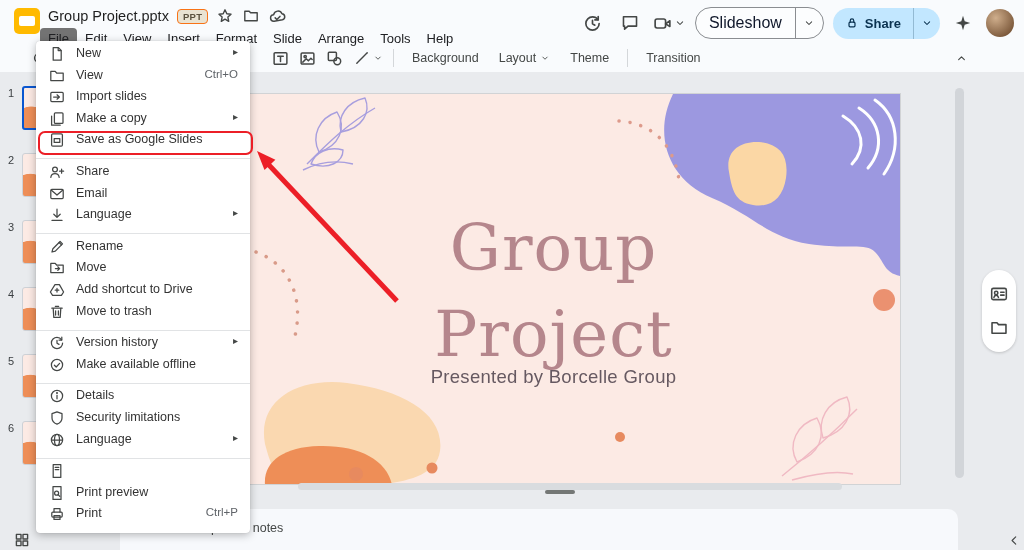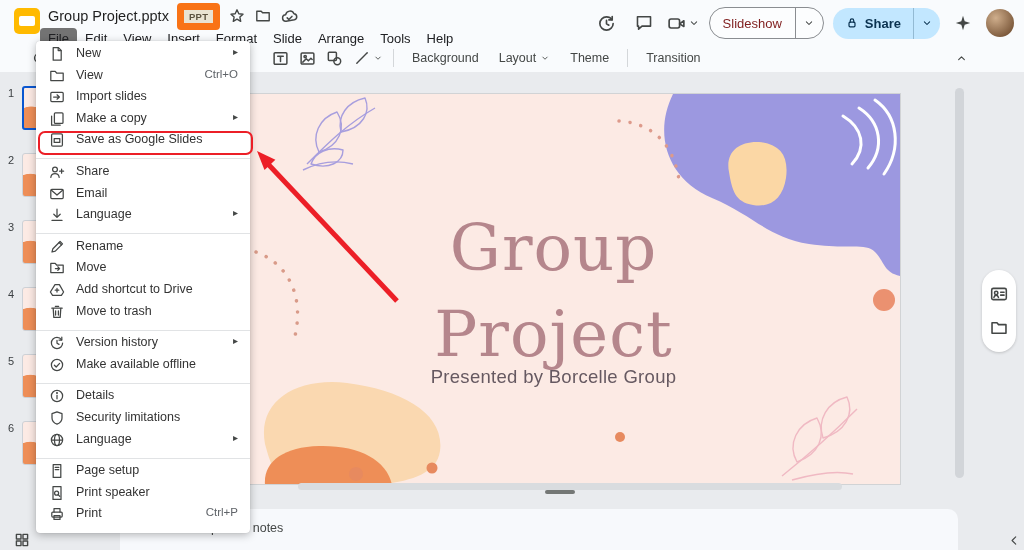--- a/index.html
+++ b/index.html
@@ -11,30 +11,30 @@
   .ic{fill:none;stroke:#444746;stroke-width:1.4;stroke-linecap:round;stroke-linejoin:round}
   .mic{width:16px;height:16px;fill:none;stroke:#444746;stroke-width:1.25;stroke-linecap:round;stroke-linejoin:round}
 
   
   .header{position:absolute;top:0;left:0;width:1024px;height:72px;background:#f9fbfd;z-index:10;}
   .logo{position:absolute;left:14px;top:8px;width:26px;height:26px;background:#ffba00;border-radius:5px;}
   .logo::after{content:"";position:absolute;left:5px;top:8px;width:16px;height:10px;background:#fff;border-radius:2px;}
   .title-block{position:absolute;left:48px;top:6px;}
   .title-row{display:flex;align-items:center;gap:8px;height:20px;}
   .doc-title{font-size:14.5px;color:#1f1f1f;}
-  .badge{font-size:9.5px;font-weight:700;color:#5c5340;background:#e9e3d2;border:7px solid #f97316;border-radius:4px;padding:1px 5px;letter-spacing:.3px;}
+  .badge{font-size:9.5px;font-weight:700;color:#5c5340;background:#e9e3d2;border:1px solid #f97316;border-radius:4px;padding:1px 5px;letter-spacing:.3px;}
   .title-icon{width:18px;height:18px;display:flex;align-items:center;justify-content:center;}
   .menubar{display:flex;margin-top:2px;margin-left:-8px;}
   .mb-item{font-size:13px;color:#202124;padding:2px 8px;border-radius:4px;line-height:18px;cursor:default;}
   .mb-item.active{background:#737373;}
   .header-right{position:absolute;right:10px;top:7px;display:flex;align-items:center;gap:9px;height:32px;}
   .icon-btn{width:28px;height:28px;display:flex;align-items:center;justify-content:center;border-radius:50%;}
   .cam-group{display:flex;align-items:center;gap:2px;}
   .btn-slideshow{display:flex;align-items:center;height:30px;border:1px solid #8a8d91;border-radius:16px;background:#fcfdfe;overflow:hidden;}
-  .btn-slideshow .seg-label{padding:0 13px;font-size:13px;color:#7f1d1d;}
+  .btn-slideshow .seg-label{padding:0 13px;font-size:16px;color:#0f172a;}
   .btn-slideshow .seg-div{width:1px;height:30px;background:#8a8d91;}
   .btn-slideshow .seg-arrow{width:27px;display:flex;align-items:center;justify-content:center;height:30px;}
   .btn-share{display:flex;align-items:center;height:31px;background:var(--share-button-bg,#c2e7ff);border-radius:16px;overflow:hidden;}
   .btn-share .seg-main{display:flex;align-items:center;gap:6px;padding:0 12px;font-size:13px;font-weight:700;color:#0a3250;}
   .btn-share .seg-div{width:1px;height:31px;background:rgba(9,50,80,.25);}
   .btn-share .seg-arrow{width:26px;display:flex;align-items:center;justify-content:center;height:31px;}
   .avatar{width:28px;height:28px;border-radius:50%;background:radial-gradient(circle at 35% 32%,#cfae8c,#7d5a3c 75%);}
 
   
   .toolbar-row{position:absolute;top:44px;left:16px;width:1024px;height:28px;z-index:10;}
@@ -517,31 +517,30 @@
       <span class="mi-sub">▸</span>
     </div>
     <div class="menu-divider"></div>
     <div class="menu-item">
       <span class="mi-icon">
         <svg class="mic" viewBox="0 0 16 16">
           <path d="M4.2 1.6h7.6v12.8H4.2z"></path>
           <path d="M6.2 4.4h3.6M6.2 6.6h3.6"></path>
         </svg>
       </span>
-      <span class="mi-label">Page setup</span>
     </div>
     <div class="menu-item">
       <span class="mi-icon">
         <svg class="mic" viewBox="0 0 16 16">
           <path d="M4 1.6h8v12.8H4z"></path>
           <circle cx="7.6" cy="8.2" r="2"></circle>
           <path d="M9.2 9.8l1.6 1.6"></path>
         </svg>
       </span>
-      <span class="mi-label">Print speaker</span>
+      <span class="mi-label">Print preview</span>
     </div>
     <div class="menu-item">
       <span class="mi-icon">
         <svg class="mic" viewBox="0 0 16 16">
           <rect x="2.8" y="6" width="10.4" height="5" rx="1"></rect>
           <path d="M5 6V2.6h6V6M5 9.6h6v3.8H5z"></path>
         </svg>
       </span>
       <span class="mi-label">Print</span>
       <span class="mi-shortcut">Ctrl+P</span>

